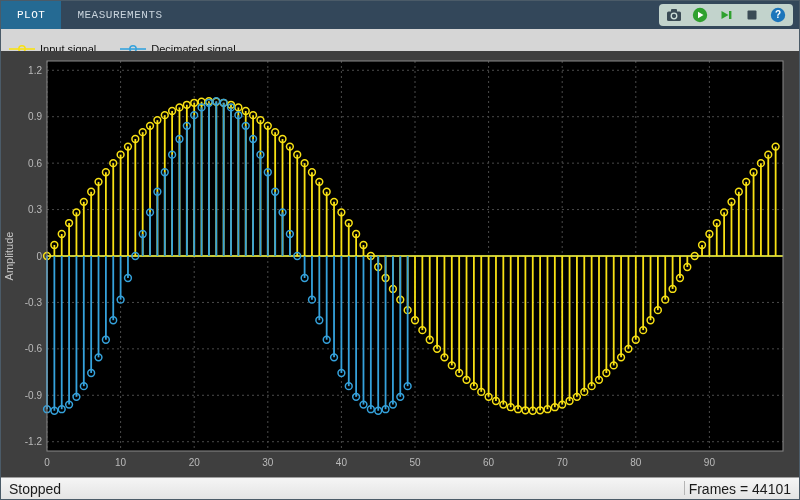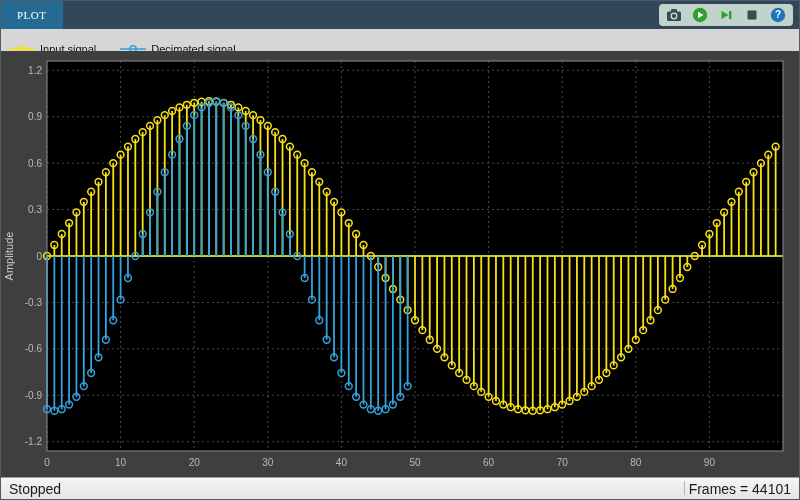--- a/index.html
+++ b/index.html
@@ -9,21 +9,21 @@
     border:1px solid #4b5b68; background:#3f3f3f; overflow:hidden;
   }
   
   #toolstrip {
     position:absolute; top:0; left:0; right:0; height:28px;
     background:#33475a; display:flex; align-items:stretch;
   }
   .tabs { display:flex; }
   .tab {
     padding:0 16px; line-height:28px; font-size:11px; letter-spacing:.5px;
-    color:#c9d4dd; border:none; background:transparent; font-family:Liberation Serif, serif;
+    color:#c9d4dd; border:none; background:transparent; font-family:Liberation Mono, monospace;
   }
   .tab.active { background:#256a93; color:#ffffff; }
   .ts-spacer { flex:1; }
   #btn-cluster {
     align-self:center; margin-right:6px; height:22px;
     background:#c2d3cc; border-radius:4px; padding:0 5px;
     display:flex; align-items:center; gap:6px;
   }
   .ts-btn {
     width:20px; height:20px; border:none; background:transparent;
@@ -50,20 +50,21 @@
   .status-divider { width:1px; height:14px; background:#b5b5b5; }
 </style>
 </head>
 <body>
 
 <div id="window">
 
   <div id="toolstrip">
     <div class="tabs">
       <button class="tab active">PLOT</button>
+      <button class="tab">MEASUREMENTS</button>
     </div>
     <div class="ts-spacer"></div>
     <div id="btn-cluster">
       <button class="ts-btn">
         <svg width="16" height="14" viewBox="0 0 16 14">
           <rect x="1" y="3.5" width="14" height="9.5" rx="1.5" fill="#3a4b55"></rect>
           <rect x="5" y="1" width="6" height="3.5" rx="1" fill="#3a4b55"></rect>
           <circle cx="8" cy="8" r="2.8" fill="none" stroke="#cfe0da" stroke-width="1.3"></circle>
         </svg>
       </button>

